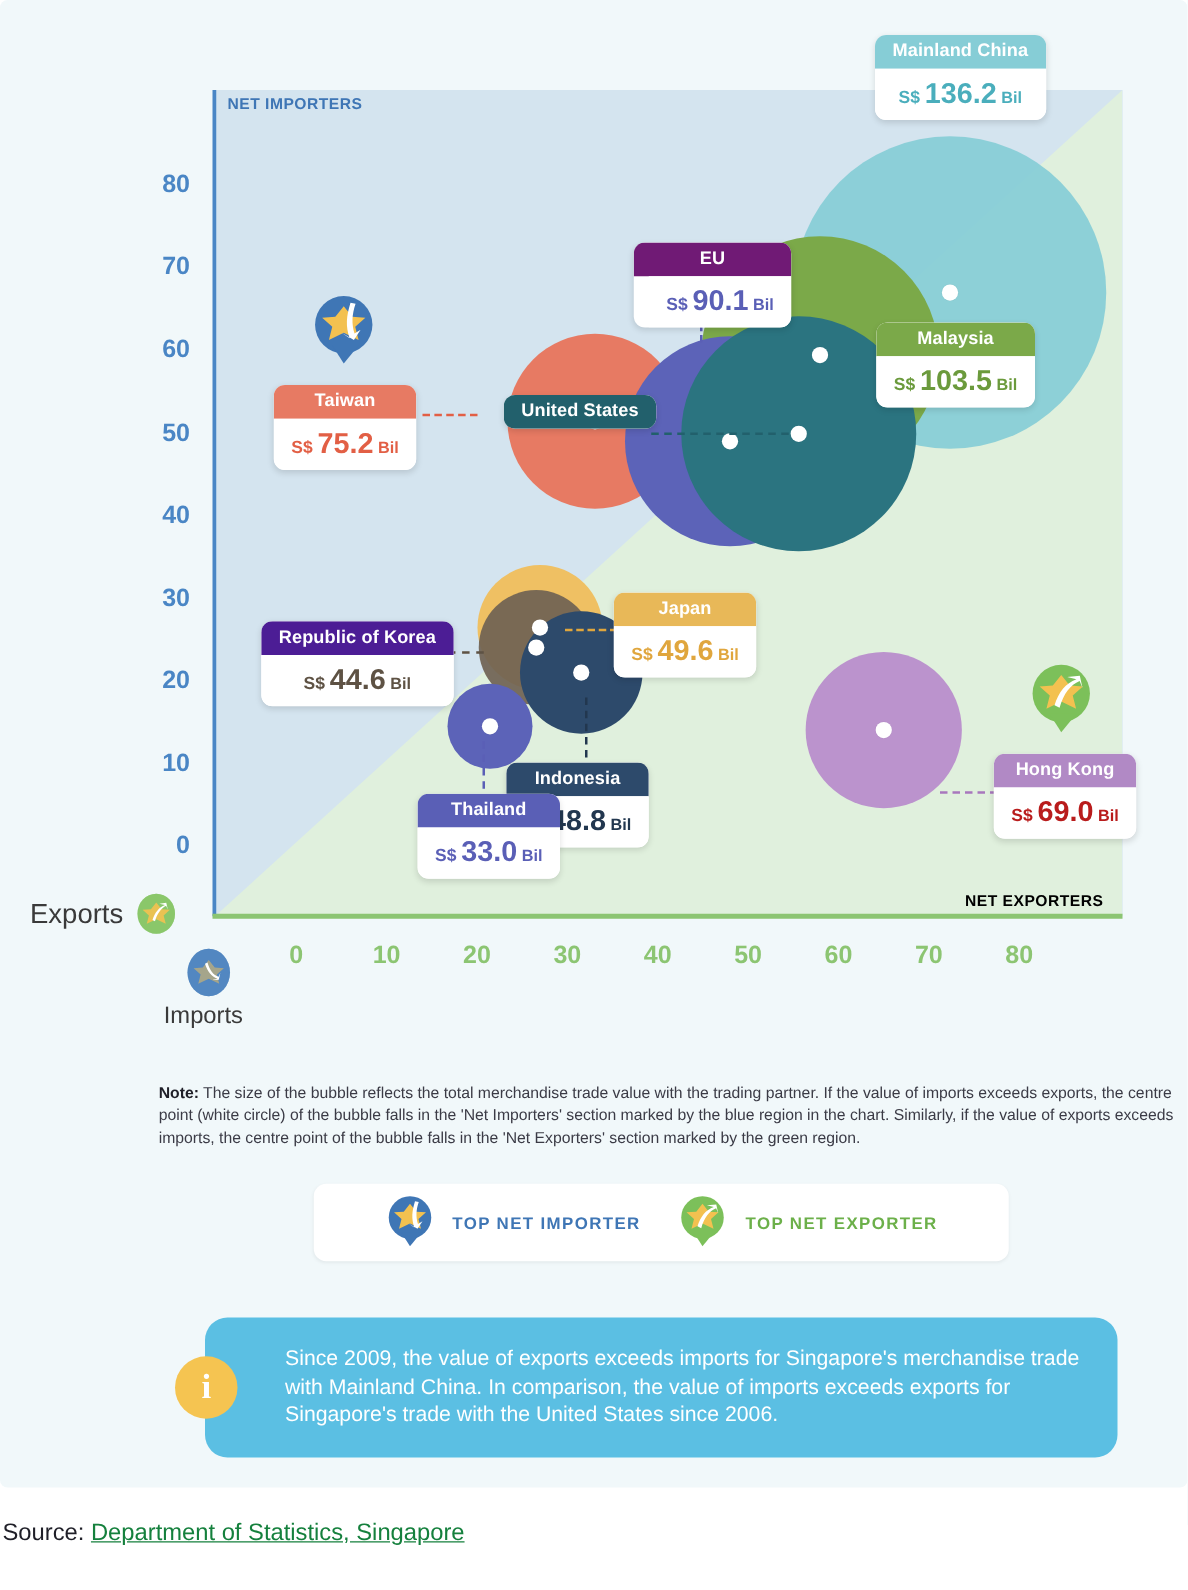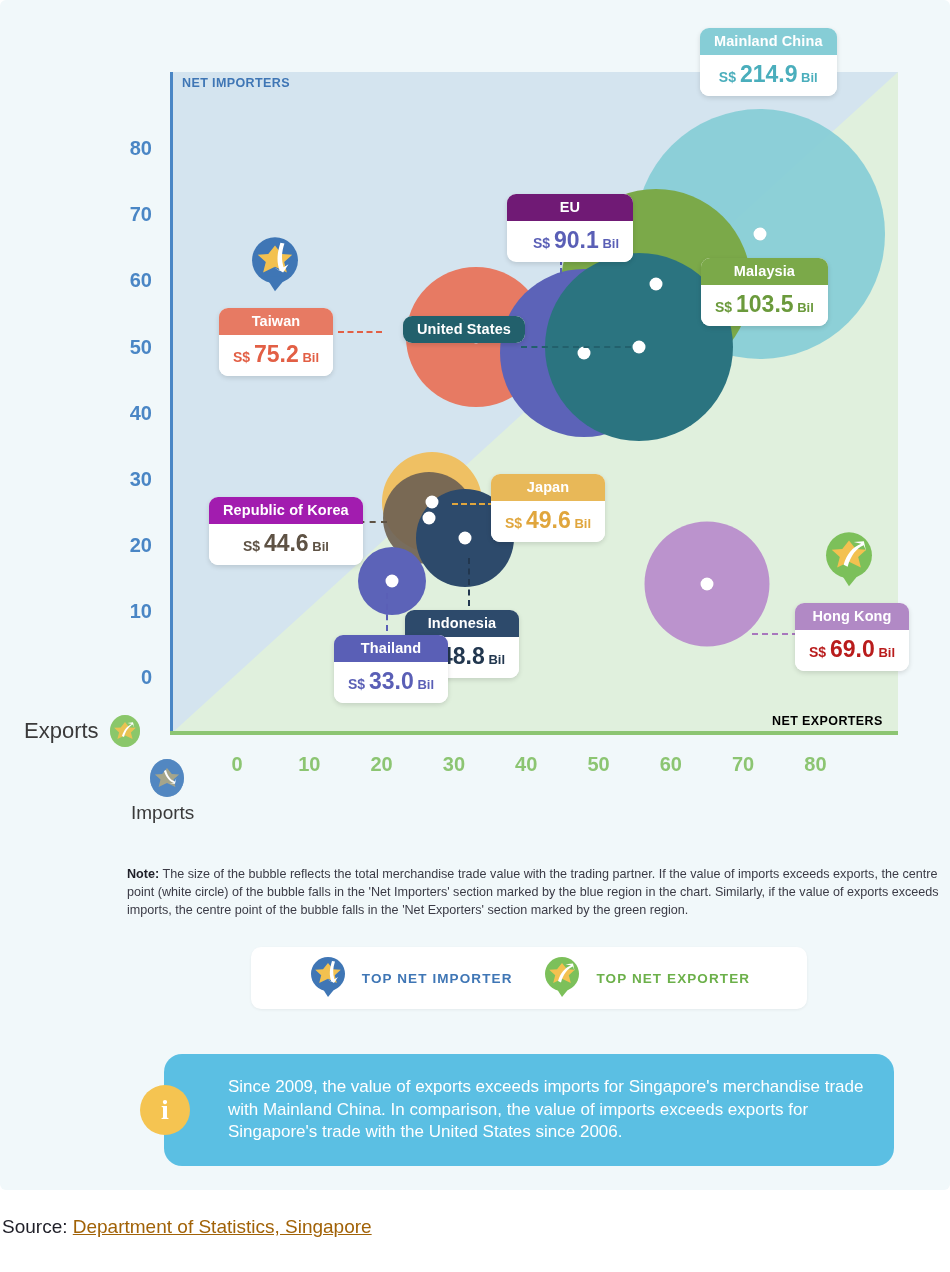--- a/index.html
+++ b/index.html
@@ -151,21 +151,21 @@
   }
   .infobox .i-text{
     margin-left:64px; margin-right:24px;
     color:#ffffff; font-size:17px; line-height:1.32;
   }
   
   .source{
     position:absolute; left:2px; top:1216px;
     font-size:19px; color:#1f1f28;
   }
-  .source a{color:#a16207; text-decoration:underline;}
+  .source a{color:#15803d; text-decoration:underline;}
 </style>
 </head>
 <body>
 
 <div class="infographic">
 
   <div class="plot">
     <div class="plot-blue"></div>
     <div class="plot-green"></div>
   </div>
@@ -217,21 +217,21 @@
       <div class="centre-dot" style="left: 706.95px; top: 584.46px;"></div>
       <div class="centre-dot" style="left: 432.21px; top: 501.835px;"></div>
       <div class="centre-dot" style="left: 464.745px; top: 538.19px;"></div>
       <div class="centre-dot" style="left: 428.595px; top: 518.36px;"></div>
       <div class="centre-dot" style="left: 392.445px; top: 581.155px;"></div>
     </div>
   <div id="callouts">
       <div class="leader-v" style="left: 758px; top: 66px; height: 28px; border-left-color: rgb(74, 174, 188);"></div>
       <div class="callout" style="left: 700px; top: 28px;">
         <div class="c-head" style="background: rgb(134, 205, 214);">Mainland China</div>
-        <div class="c-val" style="color: rgb(74, 174, 188);"><span class="cur">S$ </span><span class="num">214.9</span><span class="unit"> Bil</span></div>
+        <div class="c-val" style="color: rgb(74, 174, 188);"><span class="cur">S$ </span><span class="num">136.2</span><span class="unit"> Bil</span></div>
       </div>
       <div class="callout" style="left: 701px; top: 258px;">
         <div class="c-head" style="background: rgb(123, 169, 73);">Malaysia</div>
         <div class="c-val" style="color: rgb(107, 154, 60);"><span class="cur">S$ </span><span class="num">103.5</span><span class="unit"> Bil</span></div>
       </div>
       <div class="leader" style="left: 521px; top: 346px; width: 110px; border-top-color: rgb(34, 96, 108);"></div>
       <div class="callout" style="left: 403px; top: 316px;">
         <div class="c-head" style="background: rgb(34, 96, 108);">United States</div>
       </div>
       <div class="leader-v" style="left: 560px; top: 232px; height: 42px; border-left-color: rgb(90, 95, 182);"></div>
@@ -254,21 +254,21 @@
         <div class="c-head" style="background: rgb(232, 184, 88);">Japan</div>
         <div class="c-val" style="color: rgb(224, 166, 61);"><span class="cur">S$ </span><span class="num">49.6</span><span class="unit"> Bil</span></div>
       </div>
       <div class="leader-v" style="left: 468px; top: 558px; height: 48px; border-left-color: rgb(34, 55, 79);"></div>
       <div class="callout" style="left: 405px; top: 610px;">
         <div class="c-head" style="background: rgb(45, 74, 107);">Indonesia</div>
         <div class="c-val" style="color: rgb(34, 55, 79);"><span class="cur">S$ </span><span class="num">48.8</span><span class="unit"> Bil</span></div>
       </div>
       <div class="leader" style="left: 347px; top: 521px; width: 40px; border-top-color: rgb(94, 82, 68);"></div>
       <div class="callout" style="left: 209px; top: 497px;">
-        <div class="c-head" style="background: #a21caf;">Republic of Korea</div>
+        <div class="c-head" style="background: #4c1d95;">Republic of Korea</div>
         <div class="c-val" style="color: rgb(94, 82, 68);"><span class="cur">S$ </span><span class="num">44.6</span><span class="unit"> Bil</span></div>
       </div>
       <div class="leader-v" style="left: 386px; top: 593px; height: 38px; border-left-color: rgb(90, 95, 182);"></div>
       <div class="callout" style="left: 334px; top: 635px;">
         <div class="c-head" style="background: rgb(90, 95, 182);">Thailand</div>
         <div class="c-val" style="color: rgb(90, 95, 182);"><span class="cur">S$ </span><span class="num">33.0</span><span class="unit"> Bil</span></div>
       </div>
       <div class="pin" style="left: 275px; top: 265px;"><svg width="54" height="60" viewBox="0 0 40 44">
   <circle cx="20" cy="20" r="17" fill="#3f76b5"></circle>
   <path d="M29 32 L20 43 L13 32z" fill="#3f76b5"></path>

